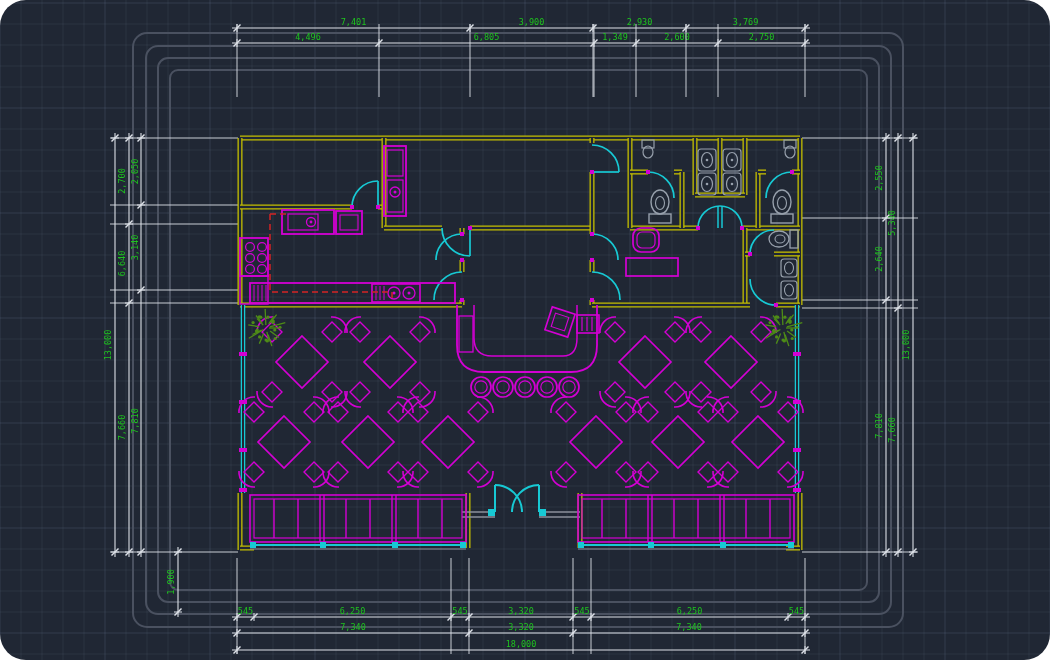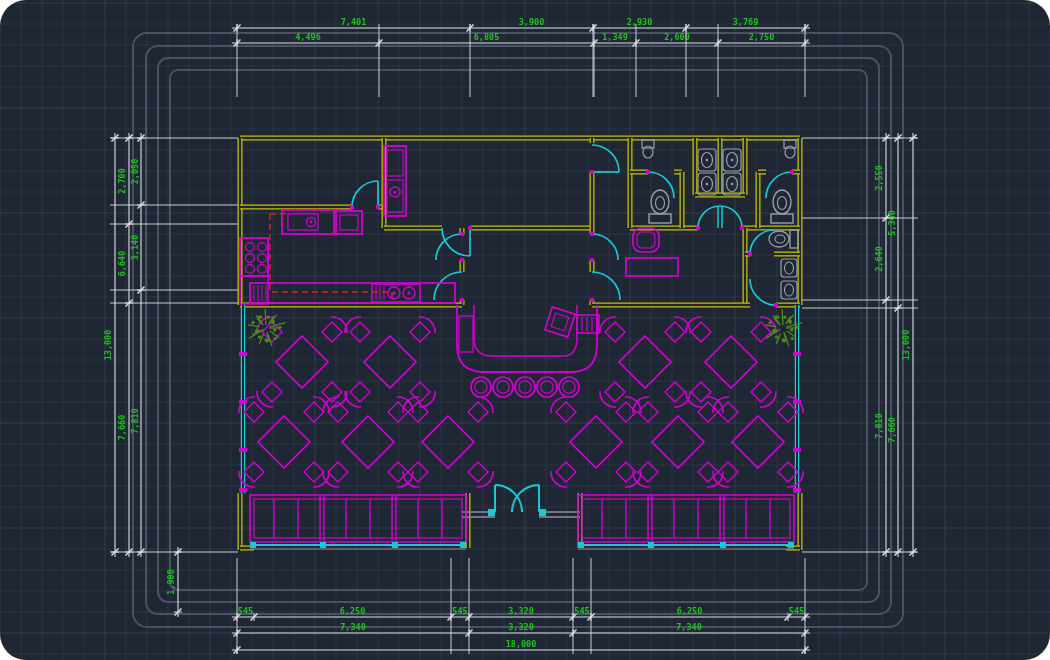--- a/index.html
+++ b/index.html
@@ -1,16 +1,16 @@
 <!DOCTYPE html>
 <html><head>
 <meta charset="utf-8">
 <style>
   html,body{margin:0;padding:0;background:#ffffff;}
-  #stage{width:1050px;height:660px;border-radius:26px;overflow:hidden;position:relative;font-weight:bold;}
+  #stage{width:1050px;height:660px;border-radius:26px;overflow:hidden;position:relative;}
   svg{display:block;}
   text.dim{font-family:"DejaVu Sans Mono","Liberation Mono",monospace;font-size:8.5px;}
 </style>
 </head>
 <body>
 
 <div id="stage">
   <svg id="plan" width="1050" height="660" viewBox="0 0 1050 660">
       <rect x="0" y="0" width="1050" height="660" fill="#202734"></rect>
       <g>

